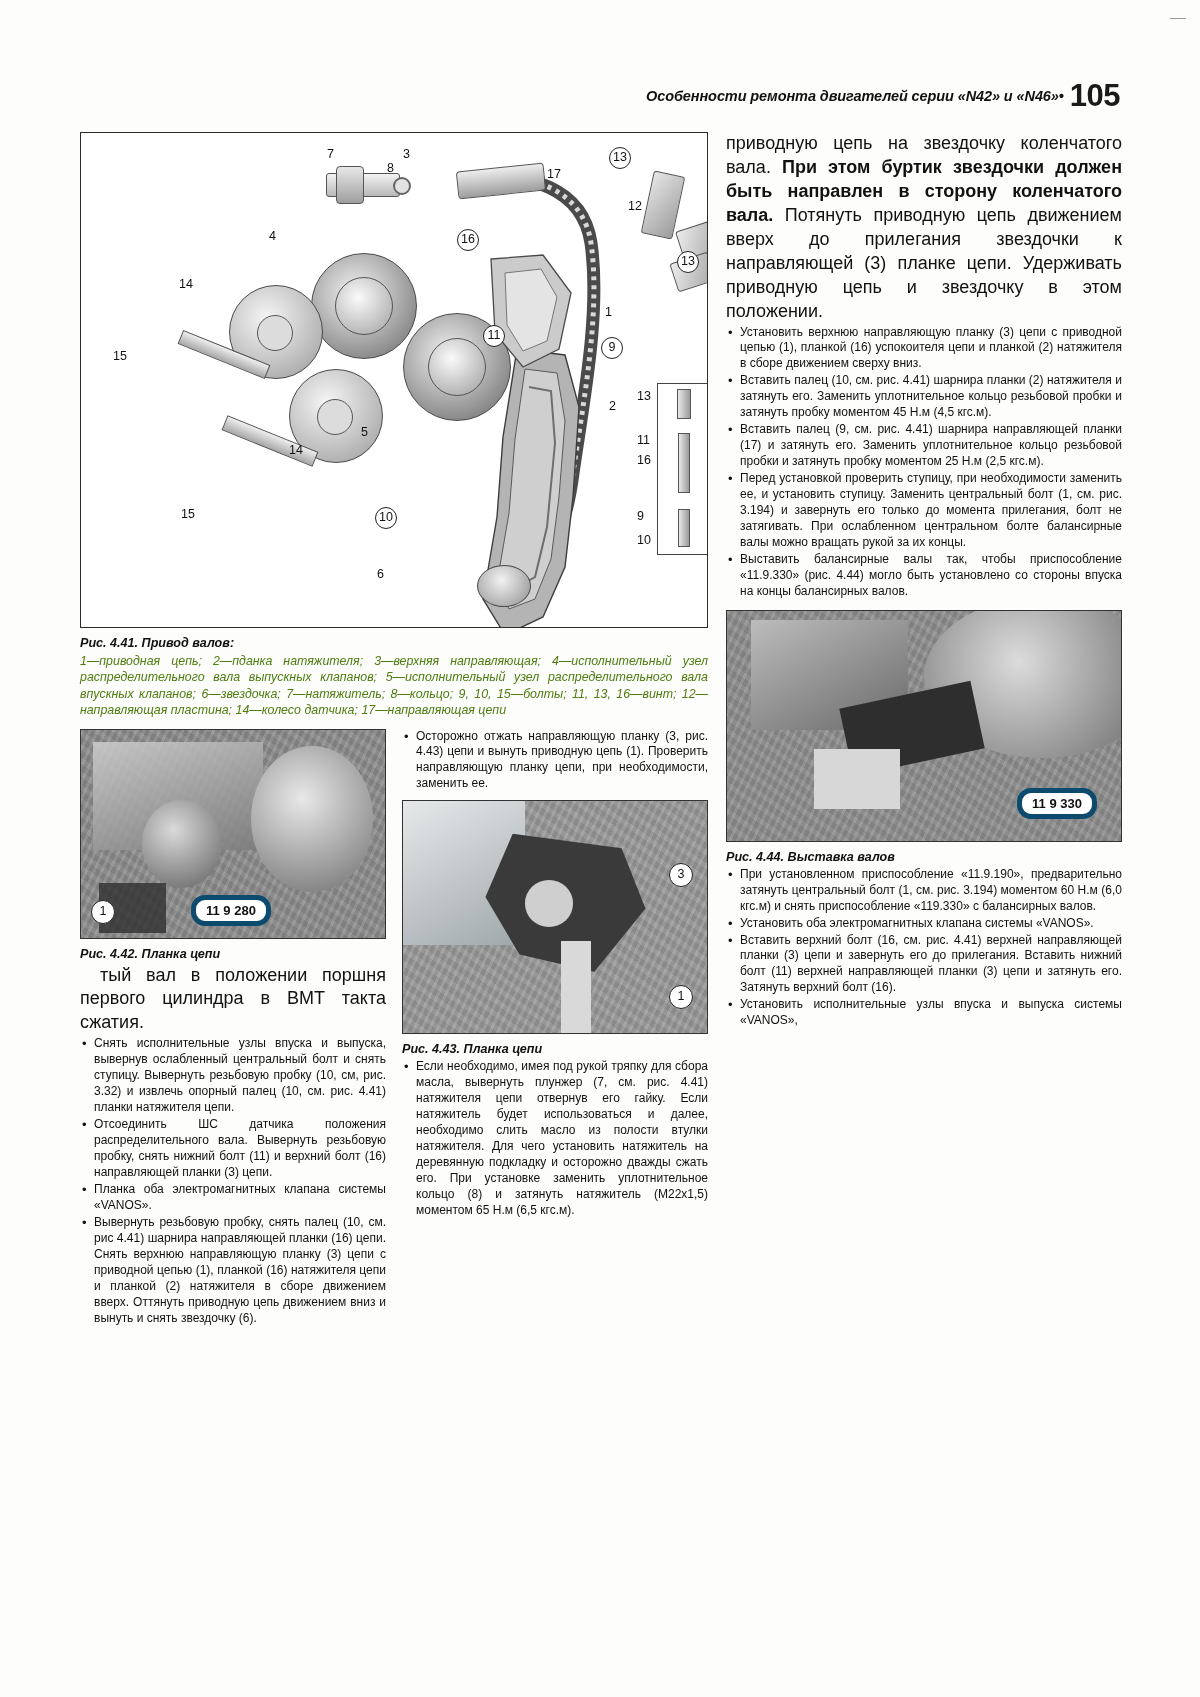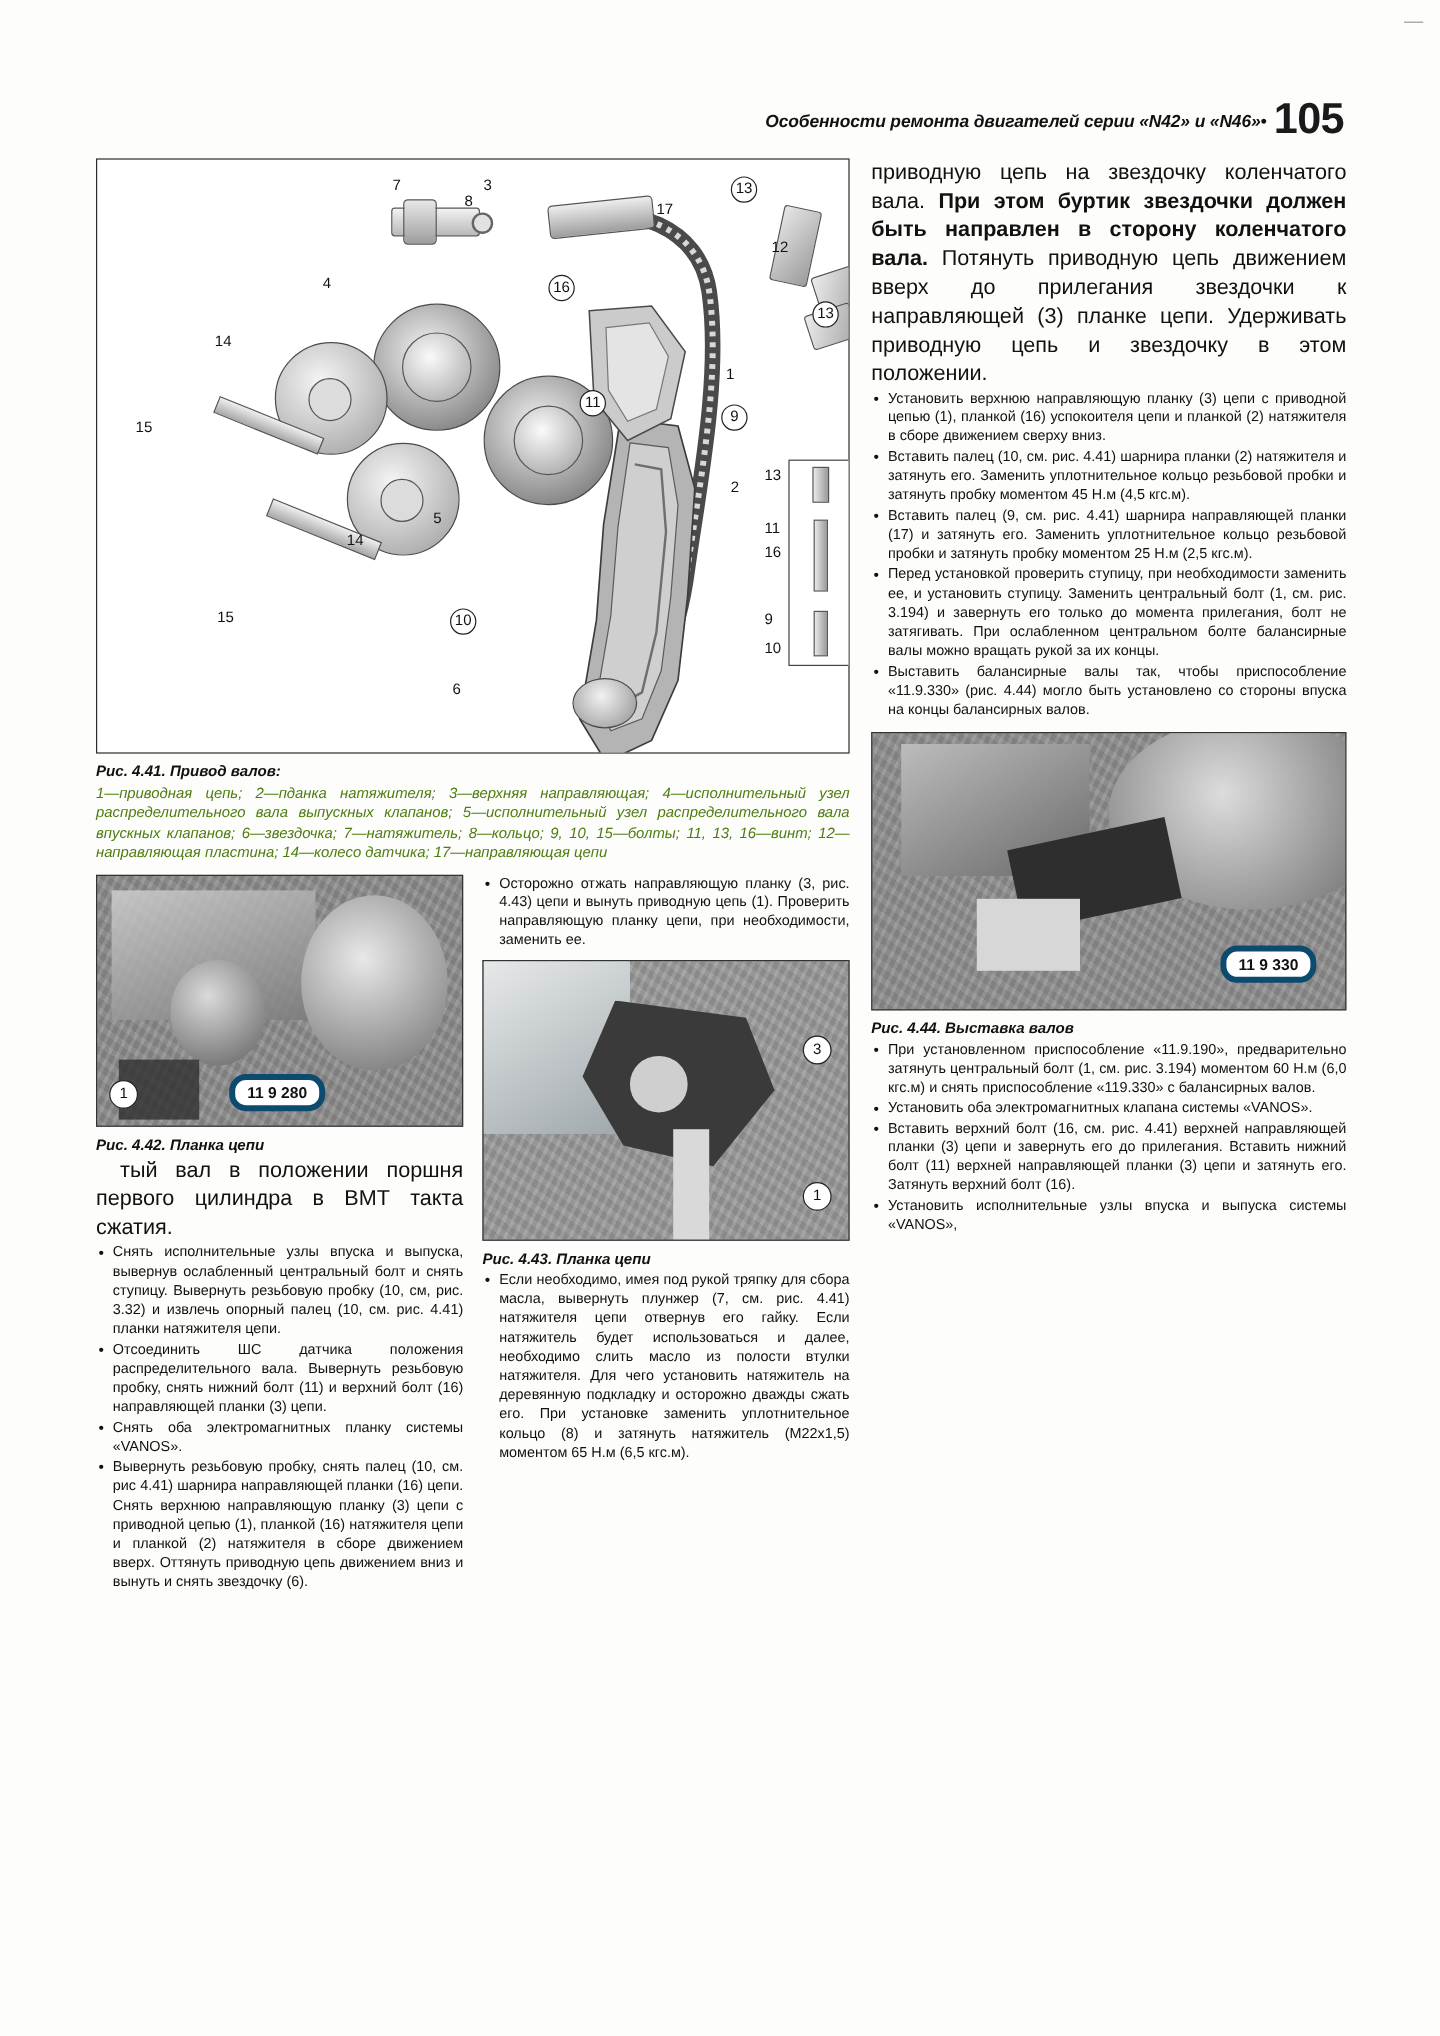--- a/index.html
+++ b/index.html
@@ -33,21 +33,21 @@
   }
   .header-text {
     font-size: 14.5px;
     font-style: italic;
     font-weight: bold;
     letter-spacing: -0.1px;
     color: #111;
     vertical-align: baseline;
   }
   .page-number {
-    font-size: 36px;
+    font-size: 31px;
     font-weight: bold;
     letter-spacing: -0.5px;
     margin-left: 6px;
     vertical-align: -5px;
   }
   
   .col-left {
     position: absolute;
     left: 80px;
     top: 132px;
@@ -245,21 +245,21 @@
       <div class="gray-part" style="left:576px;top:250px;width:50px;height:170px;border:1px solid #444;background:#fff;"></div>
       <div class="gray-part" style="left:596px;top:256px;width:12px;height:28px;background:linear-gradient(90deg,#e9e9e9,#9a9a9a);border:1px solid #555;"></div>
       <div class="gray-part" style="left:597px;top:300px;width:10px;height:58px;background:linear-gradient(90deg,#e9e9e9,#9a9a9a);border:1px solid #555;"></div>
       <div class="gray-part" style="left:597px;top:376px;width:10px;height:36px;background:linear-gradient(90deg,#e9e9e9,#9a9a9a);border:1px solid #555;"></div>
 
       <span class="cnum" style="left:246px;top:14px;">7</span>
       <span class="cnum" style="left:306px;top:28px;">8</span>
       <span class="cnum" style="left:322px;top:14px;">3</span>
       <span class="cnum circ" style="left:528px;top:14px;">13</span>
       <span class="cnum" style="left:466px;top:34px;">17</span>
-      <span class="cnum" style="left:562px;top:66px;">12</span>
+      <span class="cnum" style="left:547px;top:66px;">12</span>
       <span class="cnum circ" style="left:596px;top:118px;">13</span>
       <span class="cnum circ" style="left:376px;top:96px;">16</span>
       <span class="cnum" style="left:188px;top:96px;">4</span>
       <span class="cnum" style="left:98px;top:144px;">14</span>
       <span class="cnum" style="left:32px;top:216px;">15</span>
       <span class="cnum" style="left:208px;top:310px;">14</span>
       <span class="cnum" style="left:100px;top:374px;">15</span>
       <span class="cnum" style="left:280px;top:292px;">5</span>
       <span class="cnum circ" style="left:402px;top:192px;">11</span>
       <span class="cnum" style="left:524px;top:172px;">1</span>
@@ -290,21 +290,21 @@
           <span class="tag-circ" style="left:10px;bottom:14px;">1</span>
           <span class="tag-oval" style="left:110px;bottom:12px;">11 9 280</span>
         </div>
         <div class="fig-caption">Рис. 4.42. Планка цепи</div>
 
         <p class="body indent">тый вал в положении поршня первого цилиндра в ВМТ такта сжатия.</p>
 
         <ul class="bul">
           <li>Снять исполнительные узлы впуска и выпуска, вывернув ослабленный центральный болт и снять ступицу. Вывернуть резьбовую пробку (10, см, рис. 3.32) и извлечь опорный палец (10, см. рис. 4.41) планки натяжителя цепи.</li>
           <li>Отсоединить ШС датчика положения распределительного вала. Вывернуть резьбовую пробку, снять нижний болт (11) и верхний болт (16) направляющей планки (3) цепи.</li>
-          <li>Снять оба электромагнитных планку системы «VANOS».</li>
+          <li>Планка оба электромагнитных клапана системы «VANOS».</li>
           <li>Вывернуть резьбовую пробку, снять палец (10, см. рис 4.41) шарнира направляющей планки (16) цепи. Снять верхнюю направляющую планку (3) цепи с приводной цепью (1), планкой (16) натяжителя цепи и планкой (2) натяжителя в сборе движением вверх. Оттянуть приводную цепь движением вниз и вынуть и снять звездочку (6).</li>
         </ul>
       </div>
 
       <div class="subcol">
         <ul class="bul">
           <li>Осторожно отжать направляющую планку (3, рис. 4.43) цепи и вынуть приводную цепь (1). Проверить направляющую планку цепи, при необходимости, заменить ее.</li>
         </ul>
 
         <div class="photo" style="height:232px;margin-top:8px;background:#9a9a9a;">

